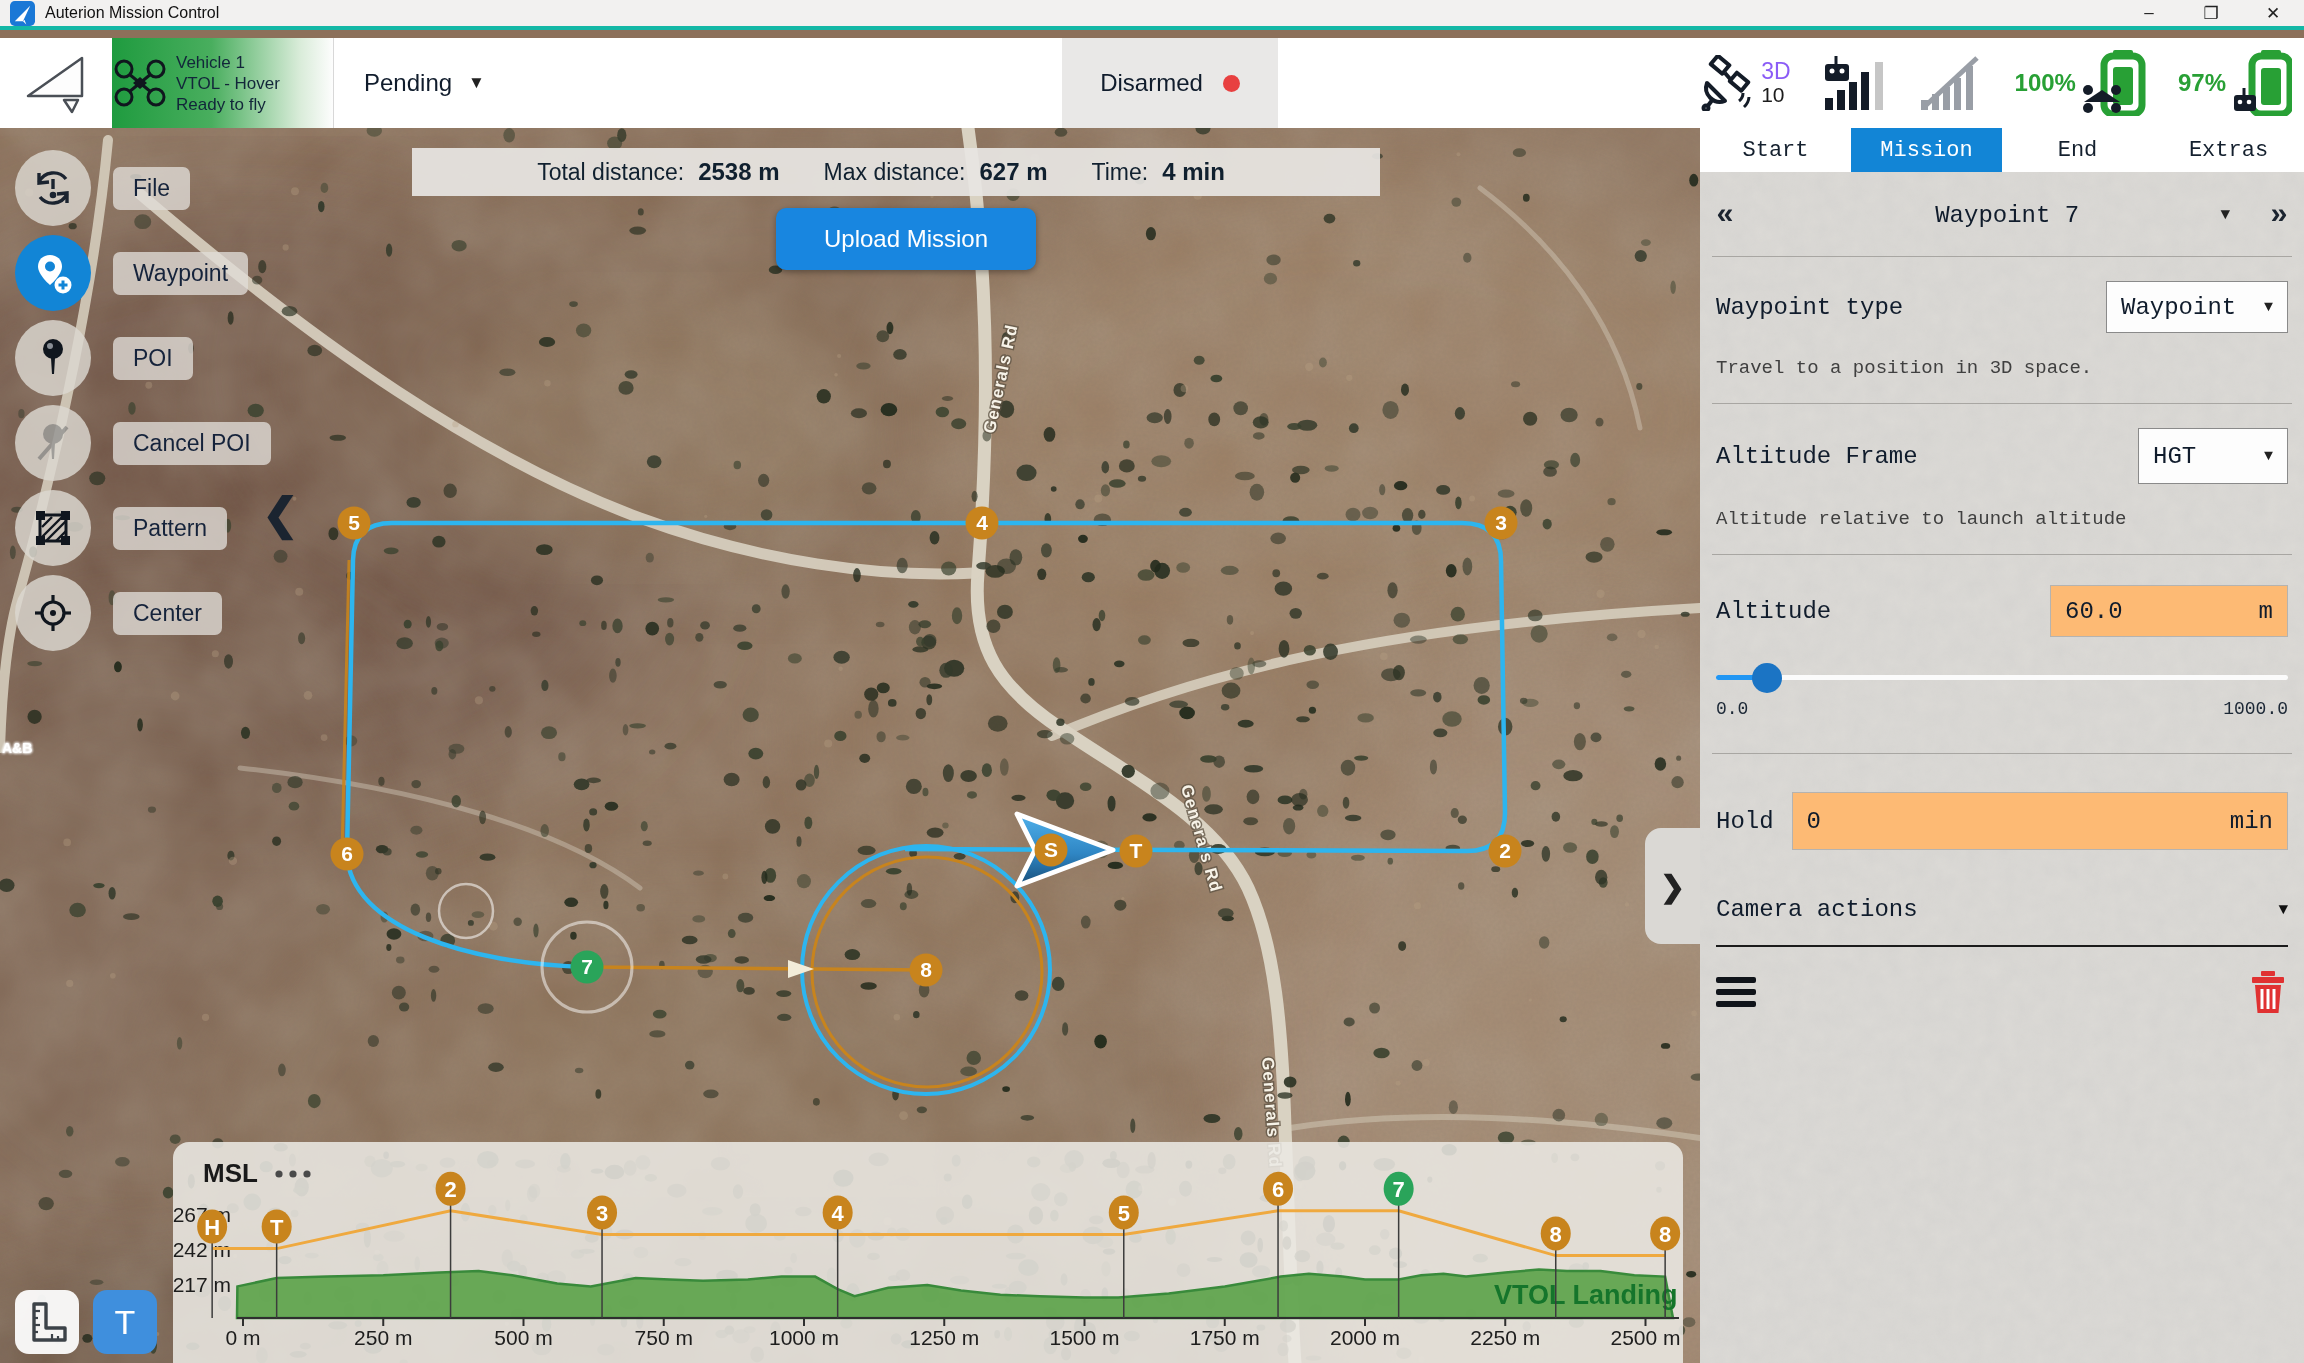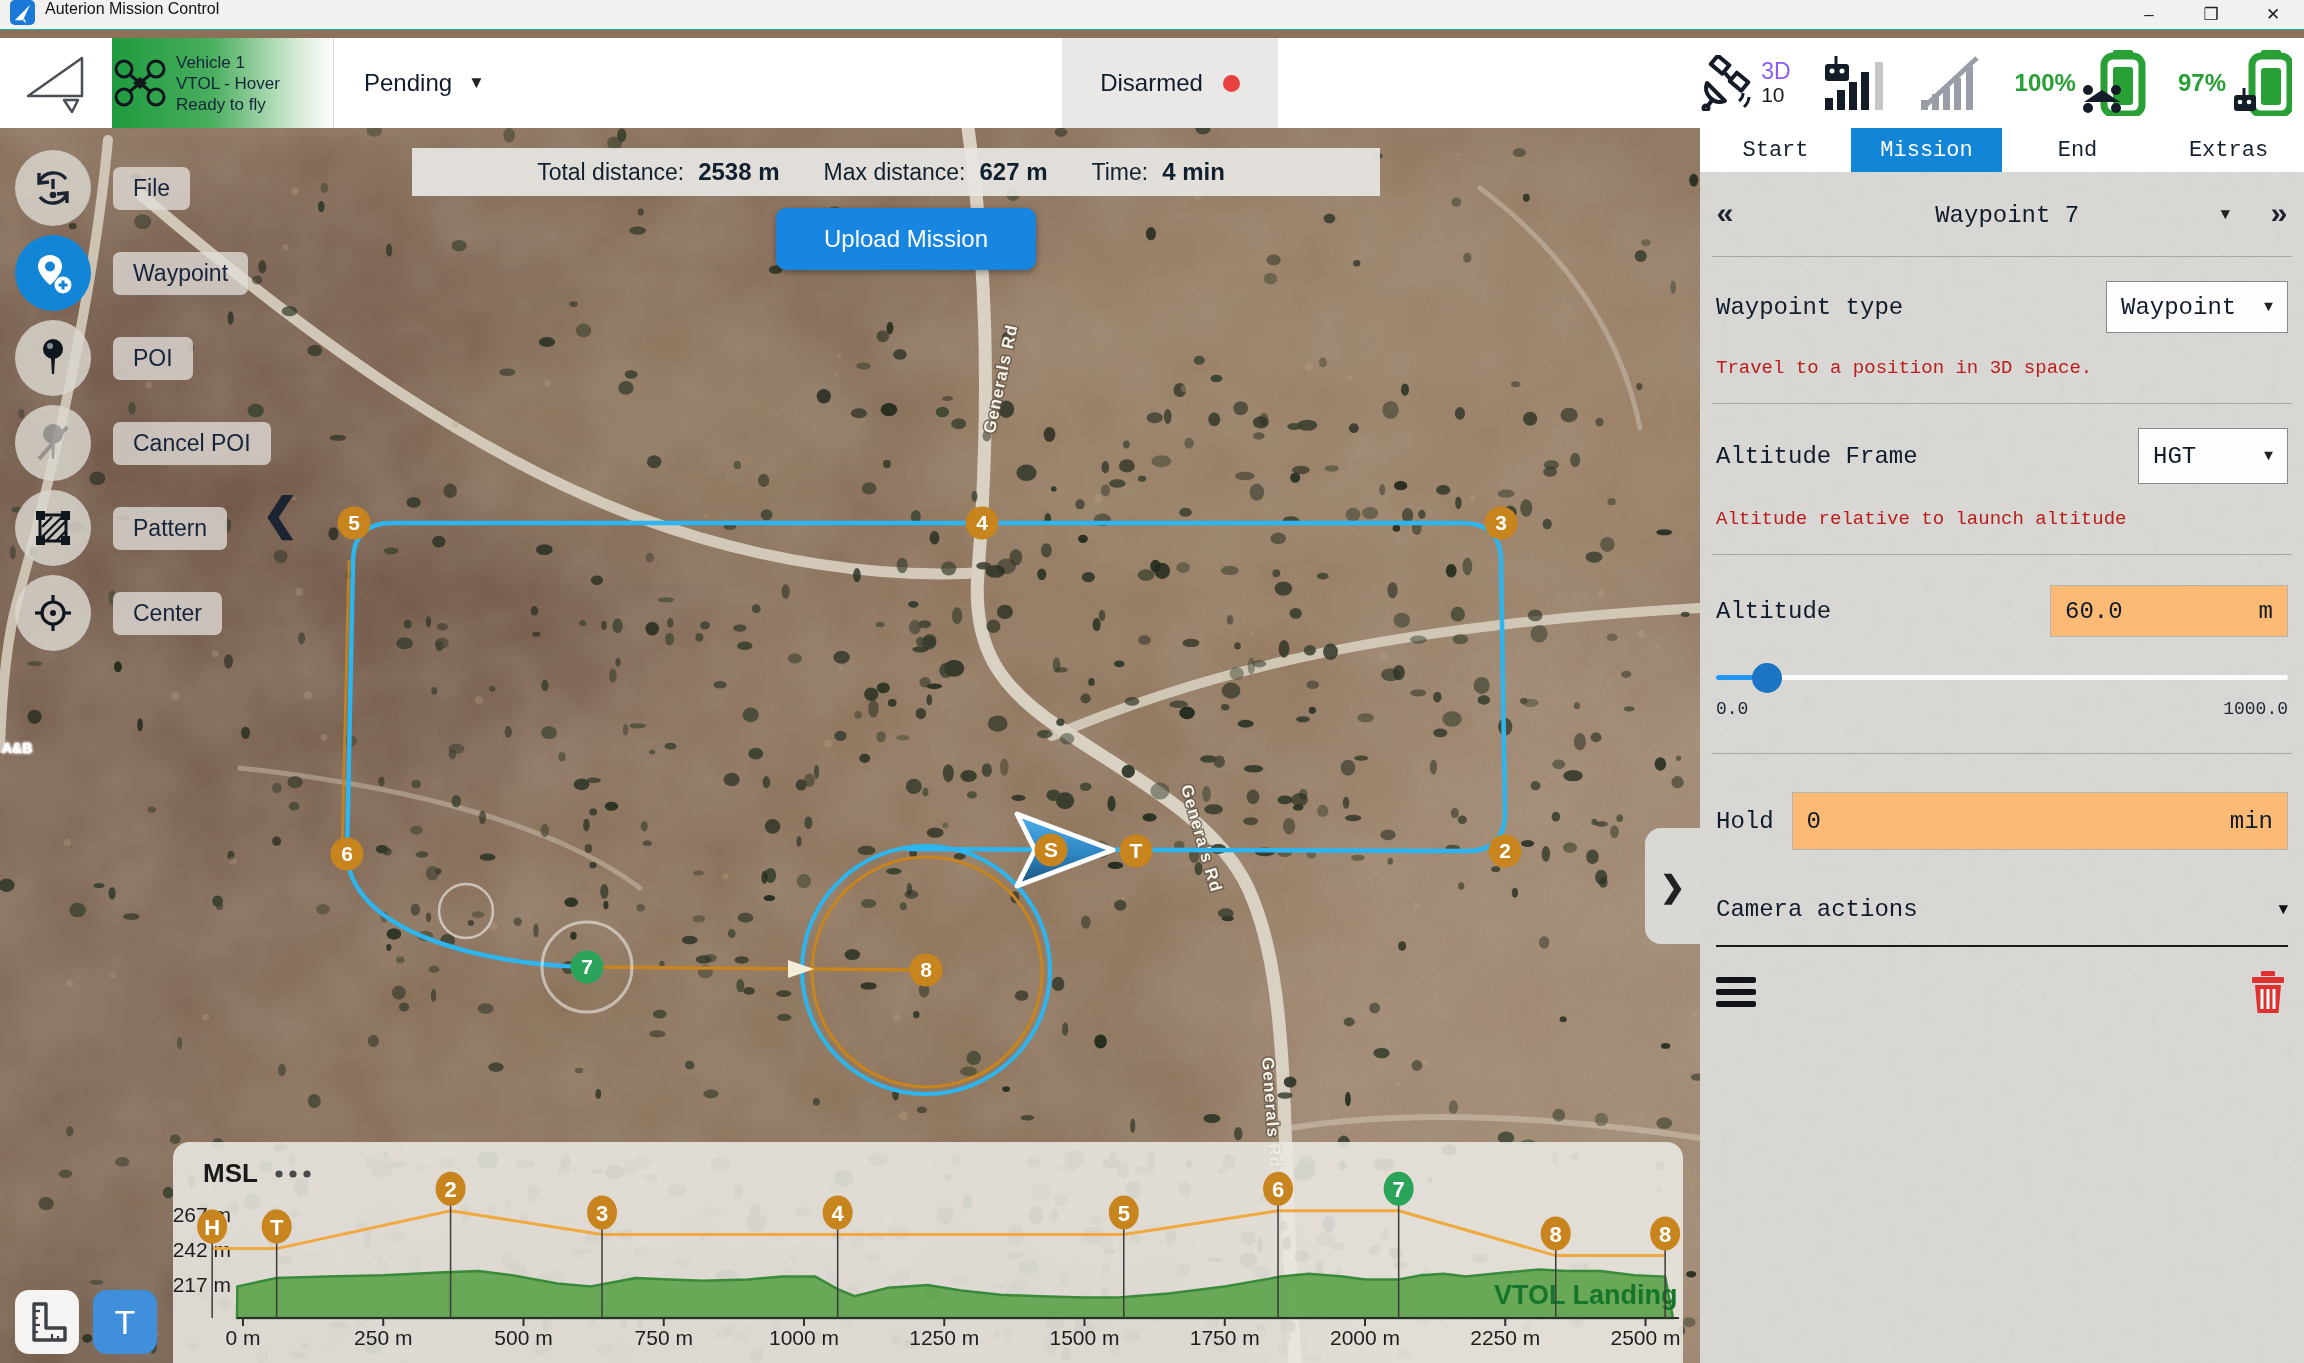--- a/index.html
+++ b/index.html
@@ -1,21 +1,21 @@
 <!DOCTYPE html>
 <html><head>
 <meta charset="utf-8">
 <style>
   html,body{margin:0;padding:0;background:#222;}
   *{box-sizing:border-box;}
   #app{position:relative;width:2304px;height:1363px;overflow:hidden;
        font-family:"Liberation Sans",sans-serif;color:#15233b;background:#8c705a;}
   
   #titlebar{position:absolute;left:0;top:0;width:2304px;height:30px;background:#f2f1f0;
-            display:flex;border-bottom:1px solid #14b8a6;}
+            display:flex;align-items:center;border-bottom:4px solid #14b8a6;}
   #titlebar .appicon{width:25px;height:25px;margin:0 10px 0 10px;}
   #titlebar .title{font-size:16px;color:#111;}
   #winbtns{margin-left:auto;display:flex;align-items:center;height:100%;}
   .winbtn{width:62px;height:100%;display:flex;align-items:center;justify-content:center;
           font-size:17px;color:#222;}
   
   #toolbar{position:absolute;left:0;top:38px;width:2304px;height:90px;background:#fff;display:flex;align-items:stretch;}
   #plane-btn{width:112px;display:flex;align-items:center;justify-content:center;}
   #vehicle-card{width:222px;background:linear-gradient(90deg,#1f9b3f 0%,#49ae5e 45%,#d9ecd9 85%,#fdfdfd 100%);
                 display:flex;align-items:center;border-right:1px solid #d8d8d8;}
@@ -72,21 +72,21 @@
   .navrow{margin-top:26px;display:flex;align-items:center;}
   .navrow .arrow{font-size:30px;font-weight:bold;color:#1b2430;}
   .navrow .wptitle{flex:1;text-align:center;font-size:24px;color:#101c2c;}
   .navrow .caret{font-size:16px;color:#222;margin:0 40px 0 -60px;}
   .divider{border:none;border-top:1px solid #a8a6a2;margin:24px -4px 0 -4px;}
   .frow{margin-top:24px;display:flex;align-items:center;justify-content:space-between;}
   .flabel{font-size:24px;color:#101c2c;}
   .selectbox{background:#fdfdfd;border:1px solid #8a8a8a;height:52px;display:flex;align-items:center;
              justify-content:space-between;padding:0 14px;font-size:24px;color:#101c2c;}
   .selectbox .caret{font-size:15px;color:#222;margin-left:18px;}
-  .fdesc{margin-top:24px;font-size:19px;color:#b91c1c;}
+  .fdesc{margin-top:24px;font-size:19px;color:#404040;}
   .inputbox{background:#fdba74;border:1px solid #b5b3b0;height:52px;display:flex;align-items:center;
             justify-content:space-between;padding:0 14px;font-size:24px;color:#101c2c;}
   #slider{margin-top:26px;position:relative;height:28px;}
   #slider .track{position:absolute;left:0;right:0;top:12px;height:5px;background:#fbfbfb;border-radius:3px;}
   #slider .fill{position:absolute;left:0;top:12px;height:5px;width:9%;background:#2196f3;border-radius:3px;}
   #slider .thumb{position:absolute;left:9%;top:0;width:30px;height:30px;margin-left:-15px;border-radius:50%;background:#1b74c4;}
   .minmax{display:flex;justify-content:space-between;font-size:18px;color:#1c2836;margin-top:8px;}
   .camrow{margin-top:46px;display:flex;align-items:center;justify-content:space-between;}
   .camrow .caret{font-size:16px;color:#111;}
   .blackline{border:none;border-top:2px solid #1b1b1b;margin:22px 0 0 0;}

